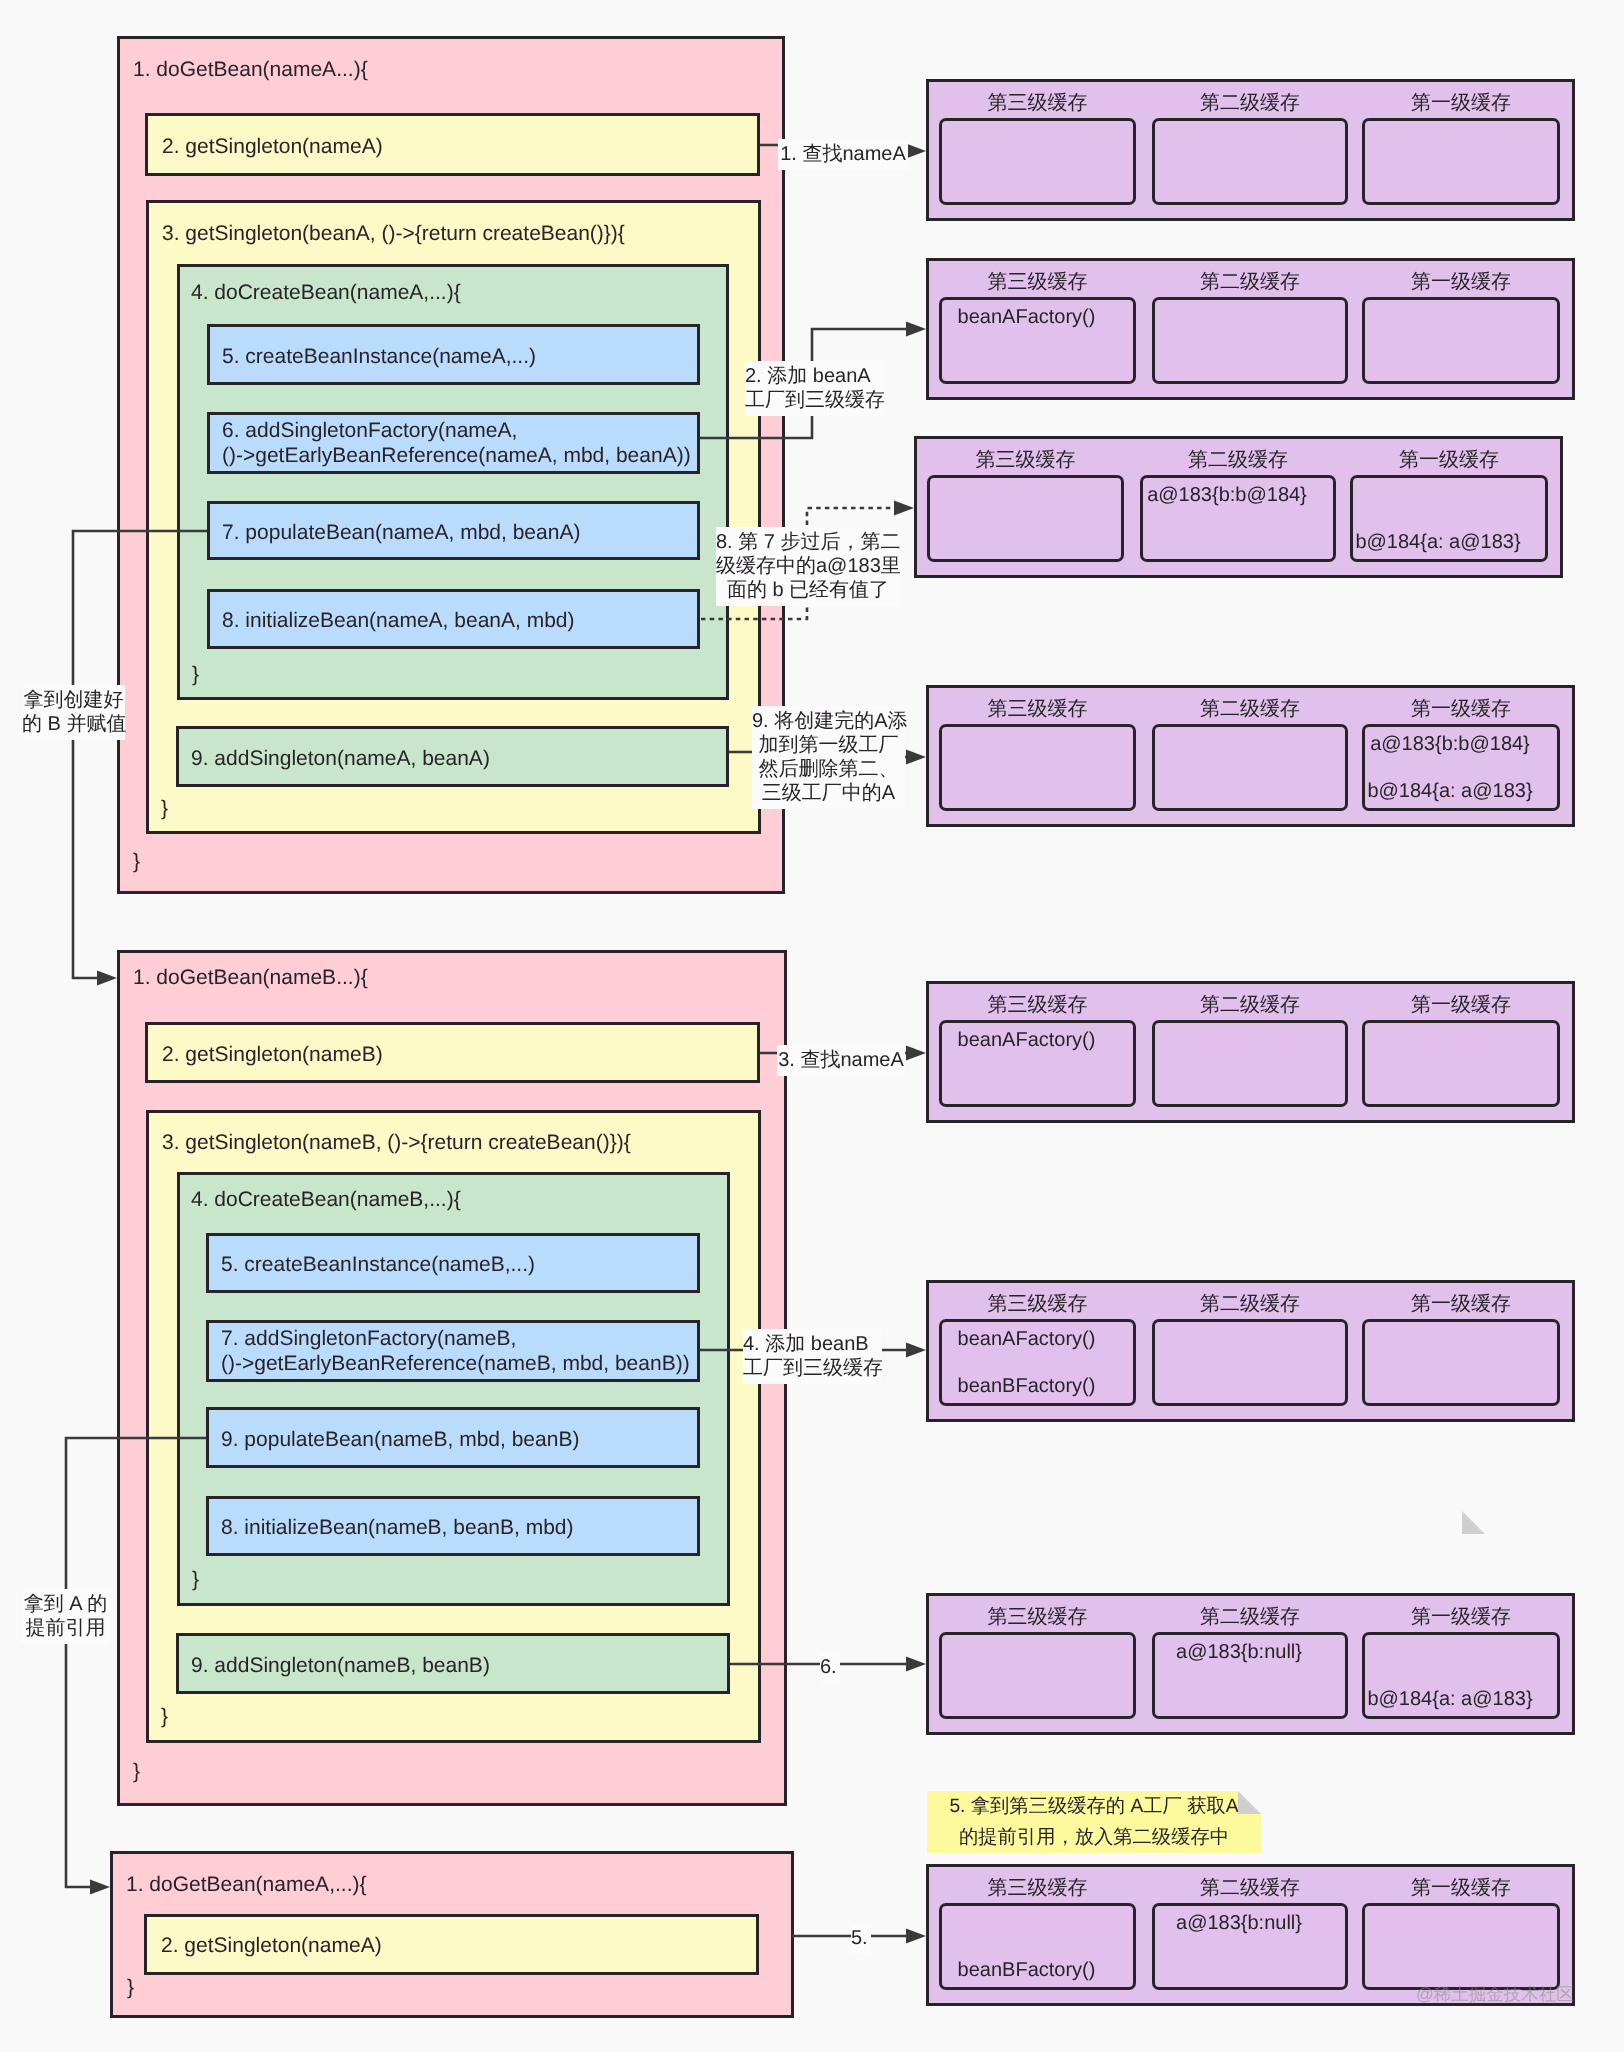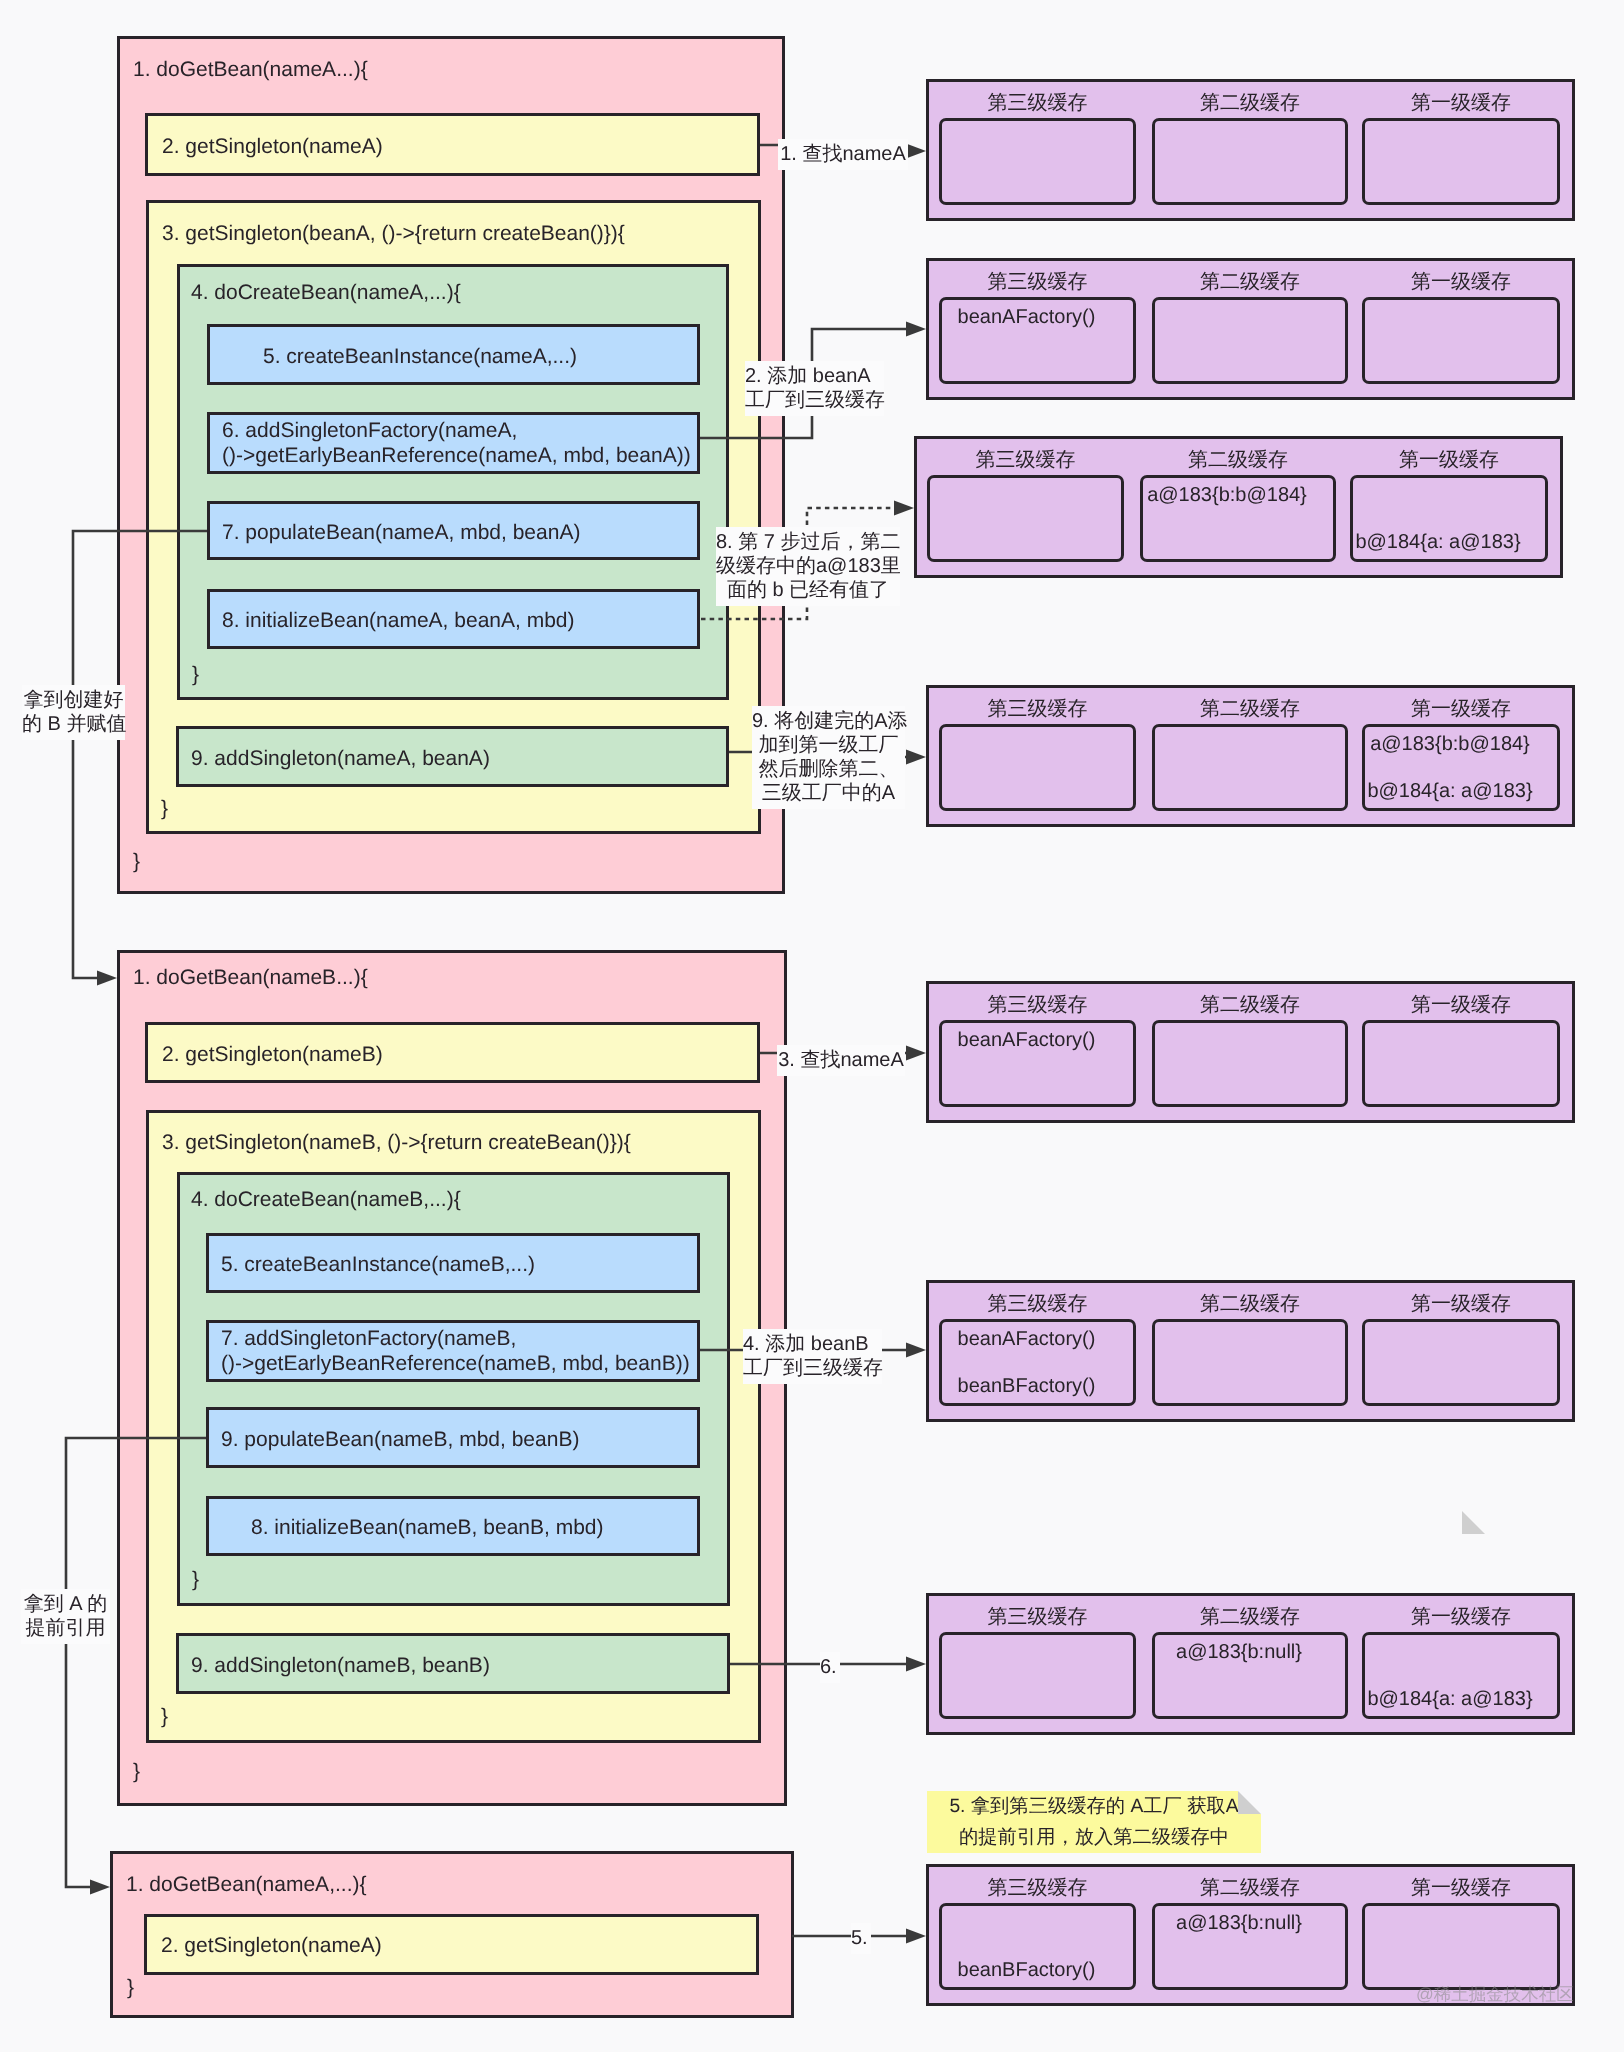--- a/index.html
+++ b/index.html
@@ -34,21 +34,21 @@
 <div class="t" style="left:133px;top:848px;">}</div>
 <div class="bx yel" style="left:145px;top:113px;width:615px;height:63px"></div>
 <div class="t" style="left:162px;top:133px;">2. getSingleton(nameA)</div>
 <div class="bx yel" style="left:146px;top:200px;width:615px;height:634px"></div>
 <div class="t" style="left:162px;top:220px;">3. getSingleton(beanA, ()-&gt;{return createBean()}){</div>
 <div class="t" style="left:161px;top:795px;">}</div>
 <div class="bx grn" style="left:177px;top:264px;width:552px;height:436px"></div>
 <div class="t" style="left:191px;top:279px;">4. doCreateBean(nameA,...){</div>
 <div class="t" style="left:192px;top:661px;">}</div>
 <div class="bx blu" style="left:207px;top:324px;width:493px;height:61px"></div>
-<div class="t" style="left:222px;top:343px;margin-left:41px;">5. createBeanInstance(nameA,...)</div>
+<div class="t" style="left:222px;top:343px;">5. createBeanInstance(nameA,...)</div>
 <div class="bx blu" style="left:207px;top:412px;width:493px;height:62px"></div>
 <div class="t two" style="left:222px;top:418px"><div>6. addSingletonFactory(nameA,</div><div>()-&gt;getEarlyBeanReference(nameA, mbd, beanA))</div></div>
 <div class="bx blu" style="left:207px;top:501px;width:493px;height:59px"></div>
 <div class="t" style="left:222px;top:519px;text-align:right;">7. populateBean(nameA, mbd, beanA)</div>
 <div class="bx blu" style="left:207px;top:589px;width:493px;height:60px"></div>
 <div class="t" style="left:222px;top:607px;">8. initializeBean(nameA, beanA, mbd)</div>
 <div class="bx grn" style="left:176px;top:726px;width:553px;height:61px"></div>
 <div class="t" style="left:191px;top:745px;">9. addSingleton(nameA, beanA)</div>
 
 <div class="bx pink" style="left:117px;top:950px;width:670px;height:856px"></div>
@@ -62,21 +62,21 @@
 <div class="bx grn" style="left:177px;top:1172px;width:553px;height:434px"></div>
 <div class="t" style="left:191px;top:1186px;">4. doCreateBean(nameB,...){</div>
 <div class="t" style="left:192px;top:1566px;">}</div>
 <div class="bx blu" style="left:206px;top:1233px;width:494px;height:60px"></div>
 <div class="t" style="left:221px;top:1251px;">5. createBeanInstance(nameB,...)</div>
 <div class="bx blu" style="left:206px;top:1320px;width:494px;height:62px"></div>
 <div class="t two" style="left:221px;top:1326px"><div>7. addSingletonFactory(nameB,</div><div>()-&gt;getEarlyBeanReference(nameB, mbd, beanB))</div></div>
 <div class="bx blu" style="left:206px;top:1407px;width:494px;height:61px"></div>
 <div class="t" style="left:221px;top:1426px;">9. populateBean(nameB, mbd, beanB)</div>
 <div class="bx blu" style="left:206px;top:1496px;width:494px;height:60px"></div>
-<div class="t" style="left:221px;top:1514px;margin-left:30px;">8. initializeBean(nameB, beanB, mbd)</div>
+<div class="t" style="left:221px;top:1514px;">8. initializeBean(nameB, beanB, mbd)</div>
 <div class="bx grn" style="left:176px;top:1633px;width:554px;height:61px"></div>
 <div class="t" style="left:191px;top:1652px;">9. addSingleton(nameB, beanB)</div>
 
 <div class="bx pink" style="left:110px;top:1851px;width:684px;height:167px"></div>
 <div class="t" style="left:126px;top:1871px;">1. doGetBean(nameA,...){</div>
 <div class="t" style="left:127px;top:1974px;">}</div>
 <div class="bx yel" style="left:144px;top:1914px;width:615px;height:61px"></div>
 <div class="t" style="left:161px;top:1932px;">2. getSingleton(nameA)</div>
 
 <div class="bx pur" style="left:926px;top:79px;width:649px;height:142px"></div>

